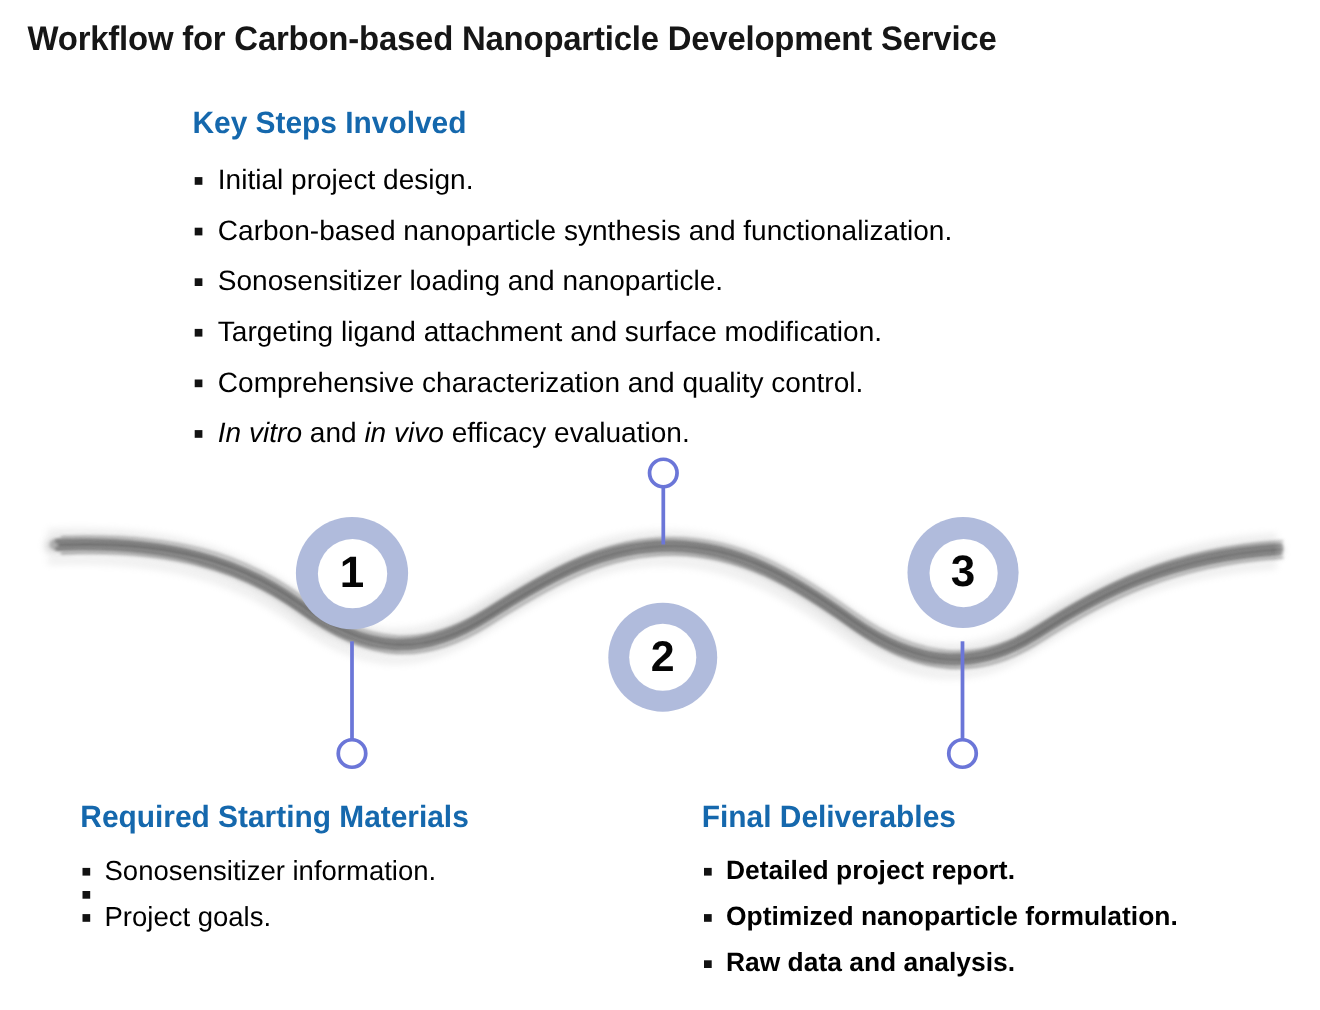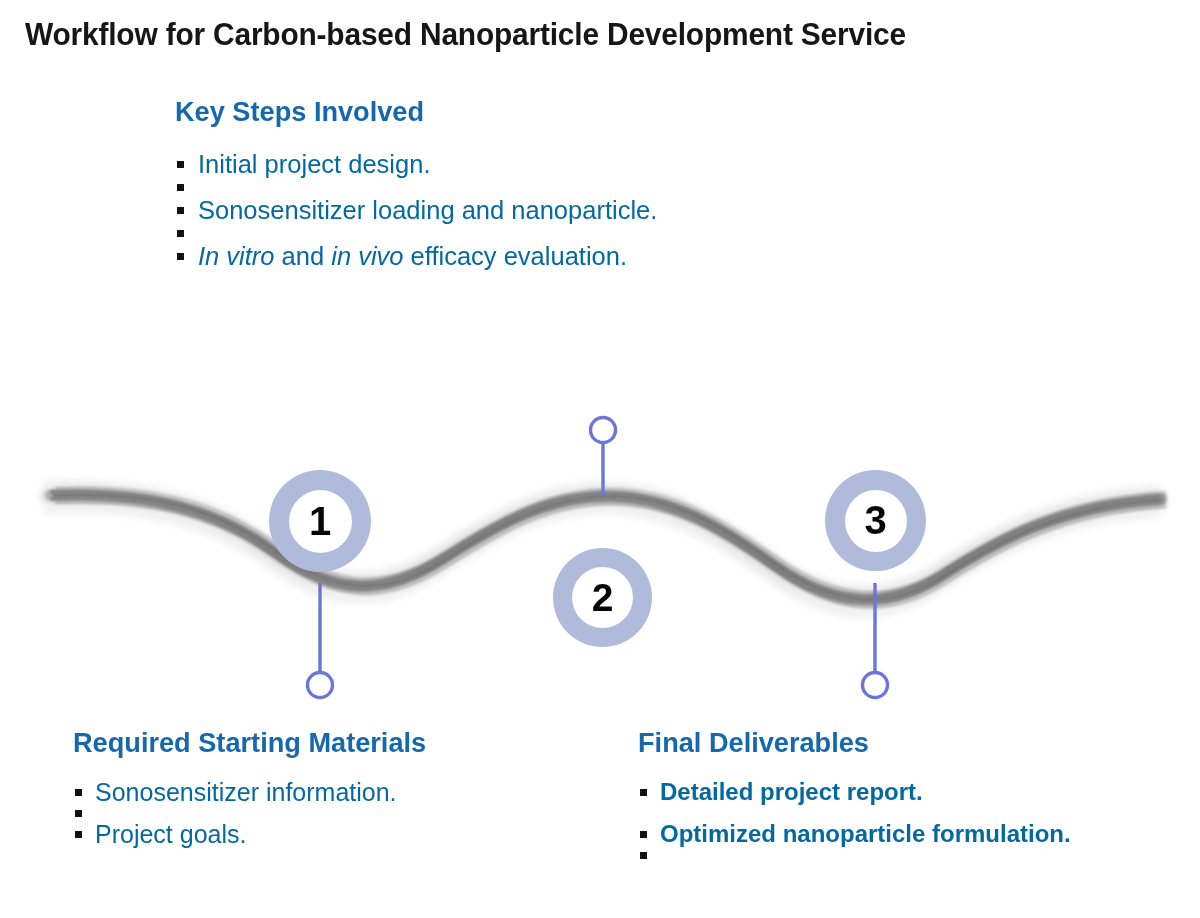--- a/index.html
+++ b/index.html
@@ -31,21 +31,21 @@
   }
   #key-head{left:175px;top:96px;}
   #mat-head{left:73px;top:727px;}
   #del-head{left:638px;top:727px;}
 
   
   .blist{position:absolute;margin:0;padding:0;list-style:none;}
   .blist li{
     position:relative;
     padding-left:20px;
-    color:#0369a1;
+    color:#000000;
     white-space:nowrap;
   }
   .blist li .bullet{
     position:absolute;left:0;top:50%;
     width:7px;height:7px;background:#121212;
     margin-top:-3px;
   }
   .blist li em{font-style:italic;margin-top:44px;}
 
   #key-list{left:177px;top:141px;font-size:25.5px;line-height:46px;}
@@ -80,23 +80,24 @@
 </head>
 <body>
 
 <div class="stage">
 
   <div class="title">Workflow for Carbon-based Nanoparticle Development Service</div>
 
   <div class="sec-head" id="key-head">Key Steps Involved</div>
   <ul class="blist" id="key-list">
       <li><span class="bullet"></span><span>Initial project design.</span></li>
-      <li><span class="bullet"></span></li>
+      <li><span class="bullet"></span><span>Carbon-based nanoparticle synthesis and functionalization.</span></li>
       <li><span class="bullet"></span><span>Sonosensitizer loading and nanoparticle.</span></li>
-      <li><span class="bullet"></span></li>
+      <li><span class="bullet"></span><span>Targeting ligand attachment and surface modification.</span></li>
+      <li><span class="bullet"></span><span>Comprehensive characterization and quality control.</span></li>
       <li><span class="bullet"></span><span><em>In vitro</em> and <em>in vivo</em> efficacy evaluation.</span></li>
     </ul>
 
   <svg id="wave-svg" viewBox="0 0 1200 330" xmlns="http://www.w3.org/2000/svg">
     <defs>
       <filter id="softblur" x="-10%" y="-40%" width="120%" height="180%">
         <feGaussianBlur stdDeviation="1.6"></feGaussianBlur>
       </filter>
       <filter id="softblur2" x="-10%" y="-40%" width="120%" height="180%">
         <feGaussianBlur stdDeviation="3.2"></feGaussianBlur>
@@ -182,16 +183,16 @@
   <ul class="blist" id="mat-list">
       <li><span class="bullet"></span><span>Sonosensitizer information.</span></li>
       <li><span class="bullet"></span></li>
       <li><span class="bullet"></span><span>Project goals.</span></li>
     </ul>
 
   <div class="sec-head" id="del-head">Final Deliverables</div>
   <ul class="blist" id="del-list">
       <li><span class="bullet"></span><span>Detailed project report.</span></li>
       <li><span class="bullet"></span><span>Optimized nanoparticle formulation.</span></li>
-      <li><span class="bullet"></span></li>
+      <li><span class="bullet"></span><span>Raw data and analysis.</span></li>
     </ul>
 
 </div>
 
 </body></html>

